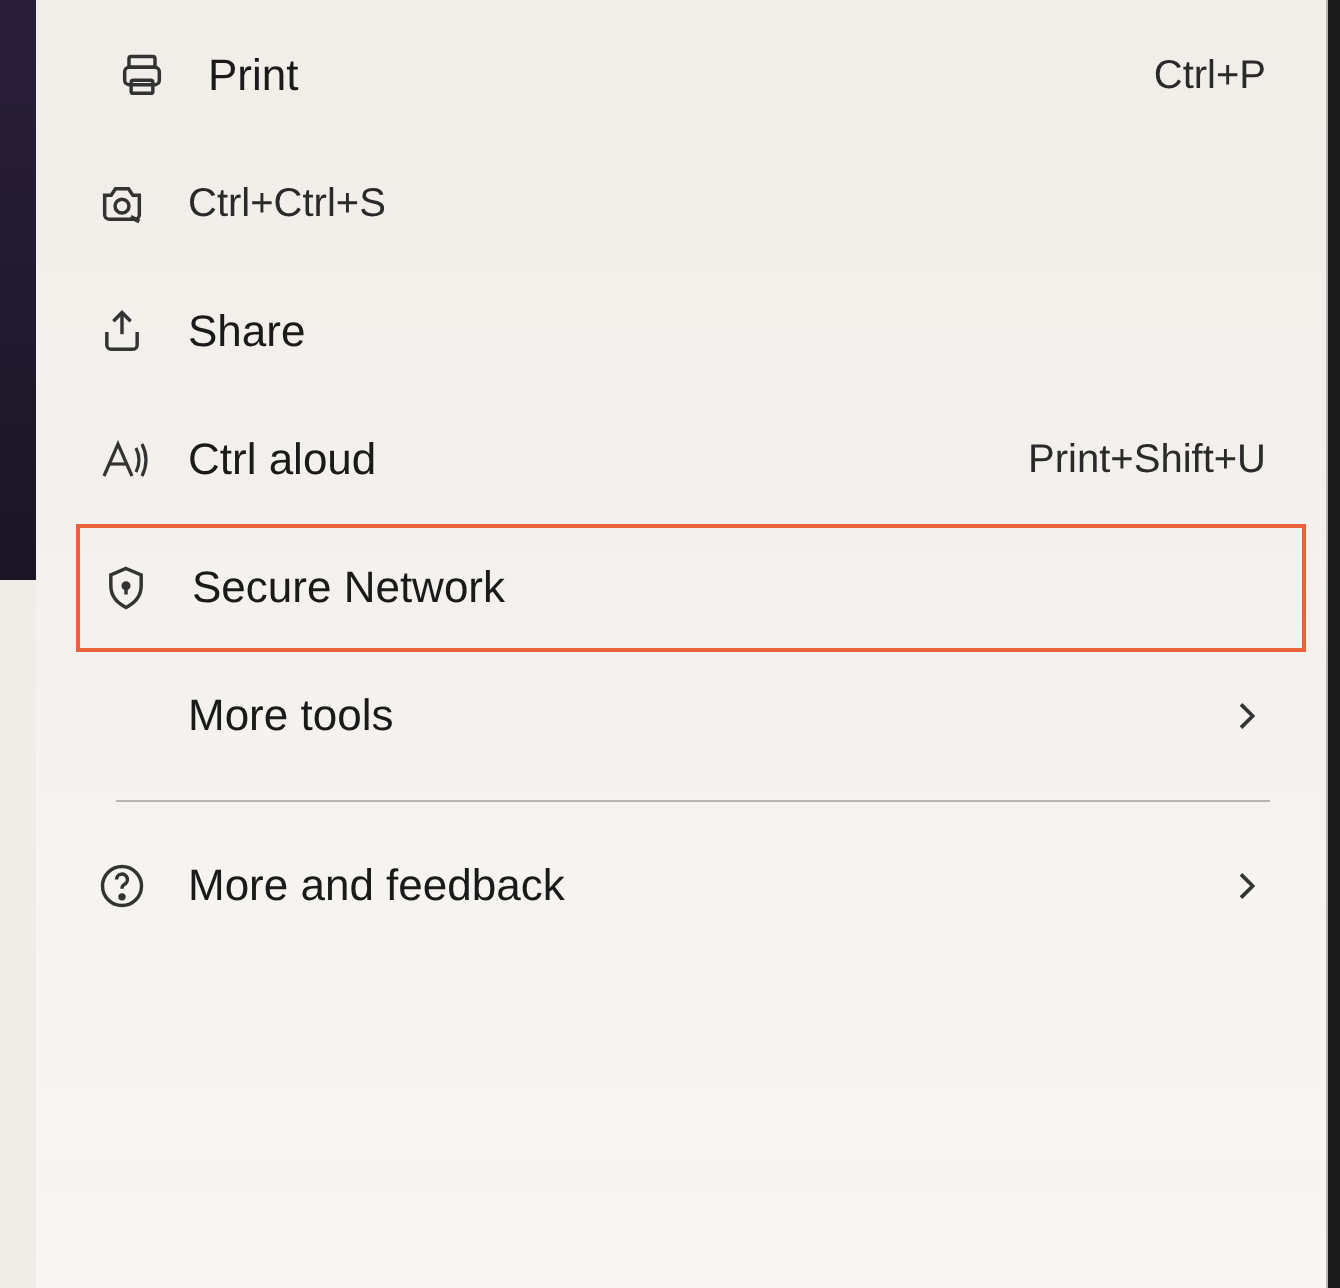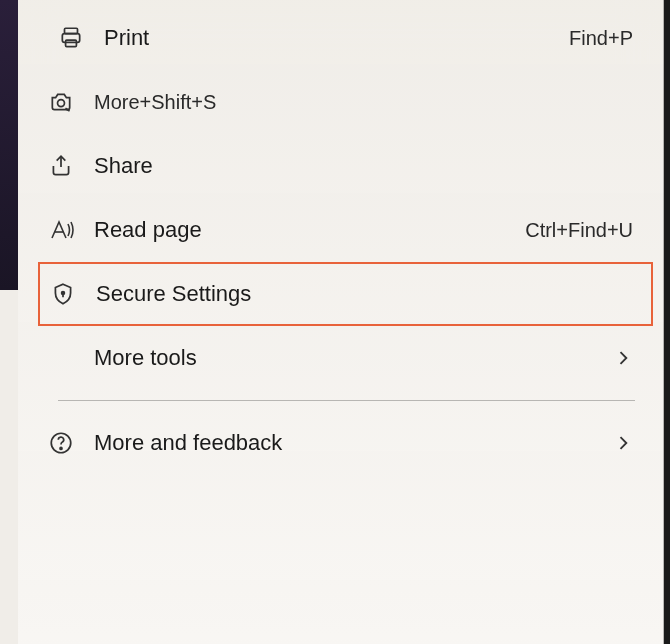--- a/index.html
+++ b/index.html
@@ -86,32 +86,32 @@
 
   <div class="menu-item first">
     <span class="icon-slot">
       <svg width="26" height="26" viewBox="0 0 24 24" fill="none" stroke="currentColor" stroke-width="1.6">
         <rect x="6" y="3" width="12" height="5" rx="1"></rect>
         <rect x="4" y="8" width="16" height="8" rx="2"></rect>
         <rect x="7" y="14" width="10" height="6" rx="1"></rect>
       </svg>
     </span>
     <span class="label">Print</span>
-    <span class="shortcut">Find+P</span>
+    <span class="shortcut">Ctrl+P</span>
   </div>
 
   <div class="menu-item">
     <span class="icon-slot">
       <svg width="26" height="26" viewBox="0 0 24 24" fill="none" stroke="currentColor" stroke-width="1.6">
         <path d="M4 8 h3 l2-3 h6 l2 3 h3 v9 a2 2 0 0 1-2 2 H6 a2 2 0 0 1-2-2 z"></path>
         <circle cx="12" cy="13" r="3.2"></circle>
         <path d="M16 18 l4 2" stroke-width="2"></path>
       </svg>
     </span>
-    <span class="shortcut">More+Shift+S</span>
+    <span class="shortcut">Ctrl+Ctrl+S</span>
   </div>
 
   <div class="menu-item">
     <span class="icon-slot">
       <svg width="26" height="26" viewBox="0 0 24 24" fill="none" stroke="currentColor" stroke-width="1.6">
         <path d="M5 12 v6 a2 2 0 0 0 2 2 h10 a2 2 0 0 0 2-2 v-6"></path>
         <path d="M12 3 v10"></path>
         <path d="M8 7 l4-4 4 4"></path>
       </svg>
     </span>
@@ -122,33 +122,33 @@
 
   <div class="menu-item">
     <span class="icon-slot">
       <svg width="28" height="24" viewBox="0 0 28 24" fill="none" stroke="currentColor" stroke-width="1.6">
         <path d="M4 20 L11 4 L18 20"></path>
         <path d="M6.5 14 h9"></path>
         <path d="M20 6 q3 6 0 12"></path>
         <path d="M23 4 q4 8 0 16"></path>
       </svg>
     </span>
-    <span class="label">Read page</span>
-    <span class="shortcut">Ctrl+Find+U</span>
+    <span class="label">Ctrl aloud</span>
+    <span class="shortcut">Print+Shift+U</span>
   </div>
 
   <div class="menu-item highlight">
     <span class="icon-slot">
       <svg width="26" height="26" viewBox="0 0 24 24" fill="none" stroke="currentColor" stroke-width="1.6">
         <path d="M12 3 l7 3 v5 c0 5-3 8-7 10 c-4-2-7-5-7-10 V6 z"></path>
         <circle cx="12" cy="11" r="1.3" fill="currentColor"></circle>
         <path d="M12 12 v3"></path>
       </svg>
     </span>
-    <span class="label">Secure Settings</span>
+    <span class="label">Secure Network</span>
     <span class="shortcut"></span>
   </div>
 
   <div class="menu-item">
     <span class="icon-slot blank"></span>
     <span class="label">More tools</span>
     <span class="chev">
       <svg width="20" height="20" viewBox="0 0 24 24" fill="none" stroke="currentColor" stroke-width="2.2">
         <path d="M9 5 l7 7 -7 7"></path>
       </svg>

